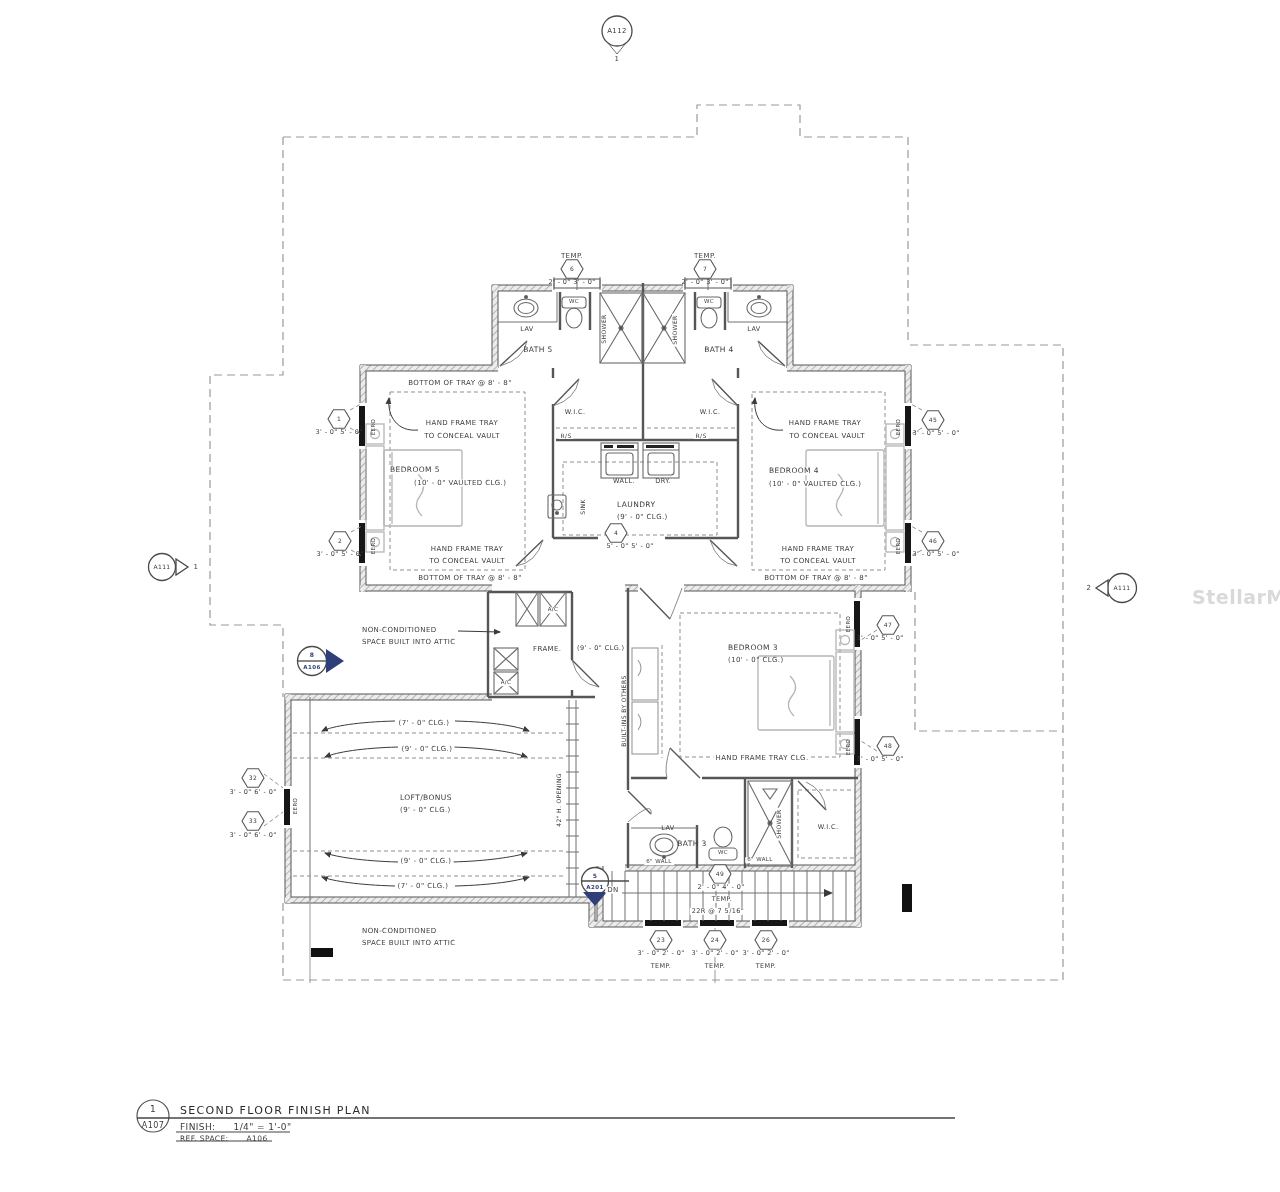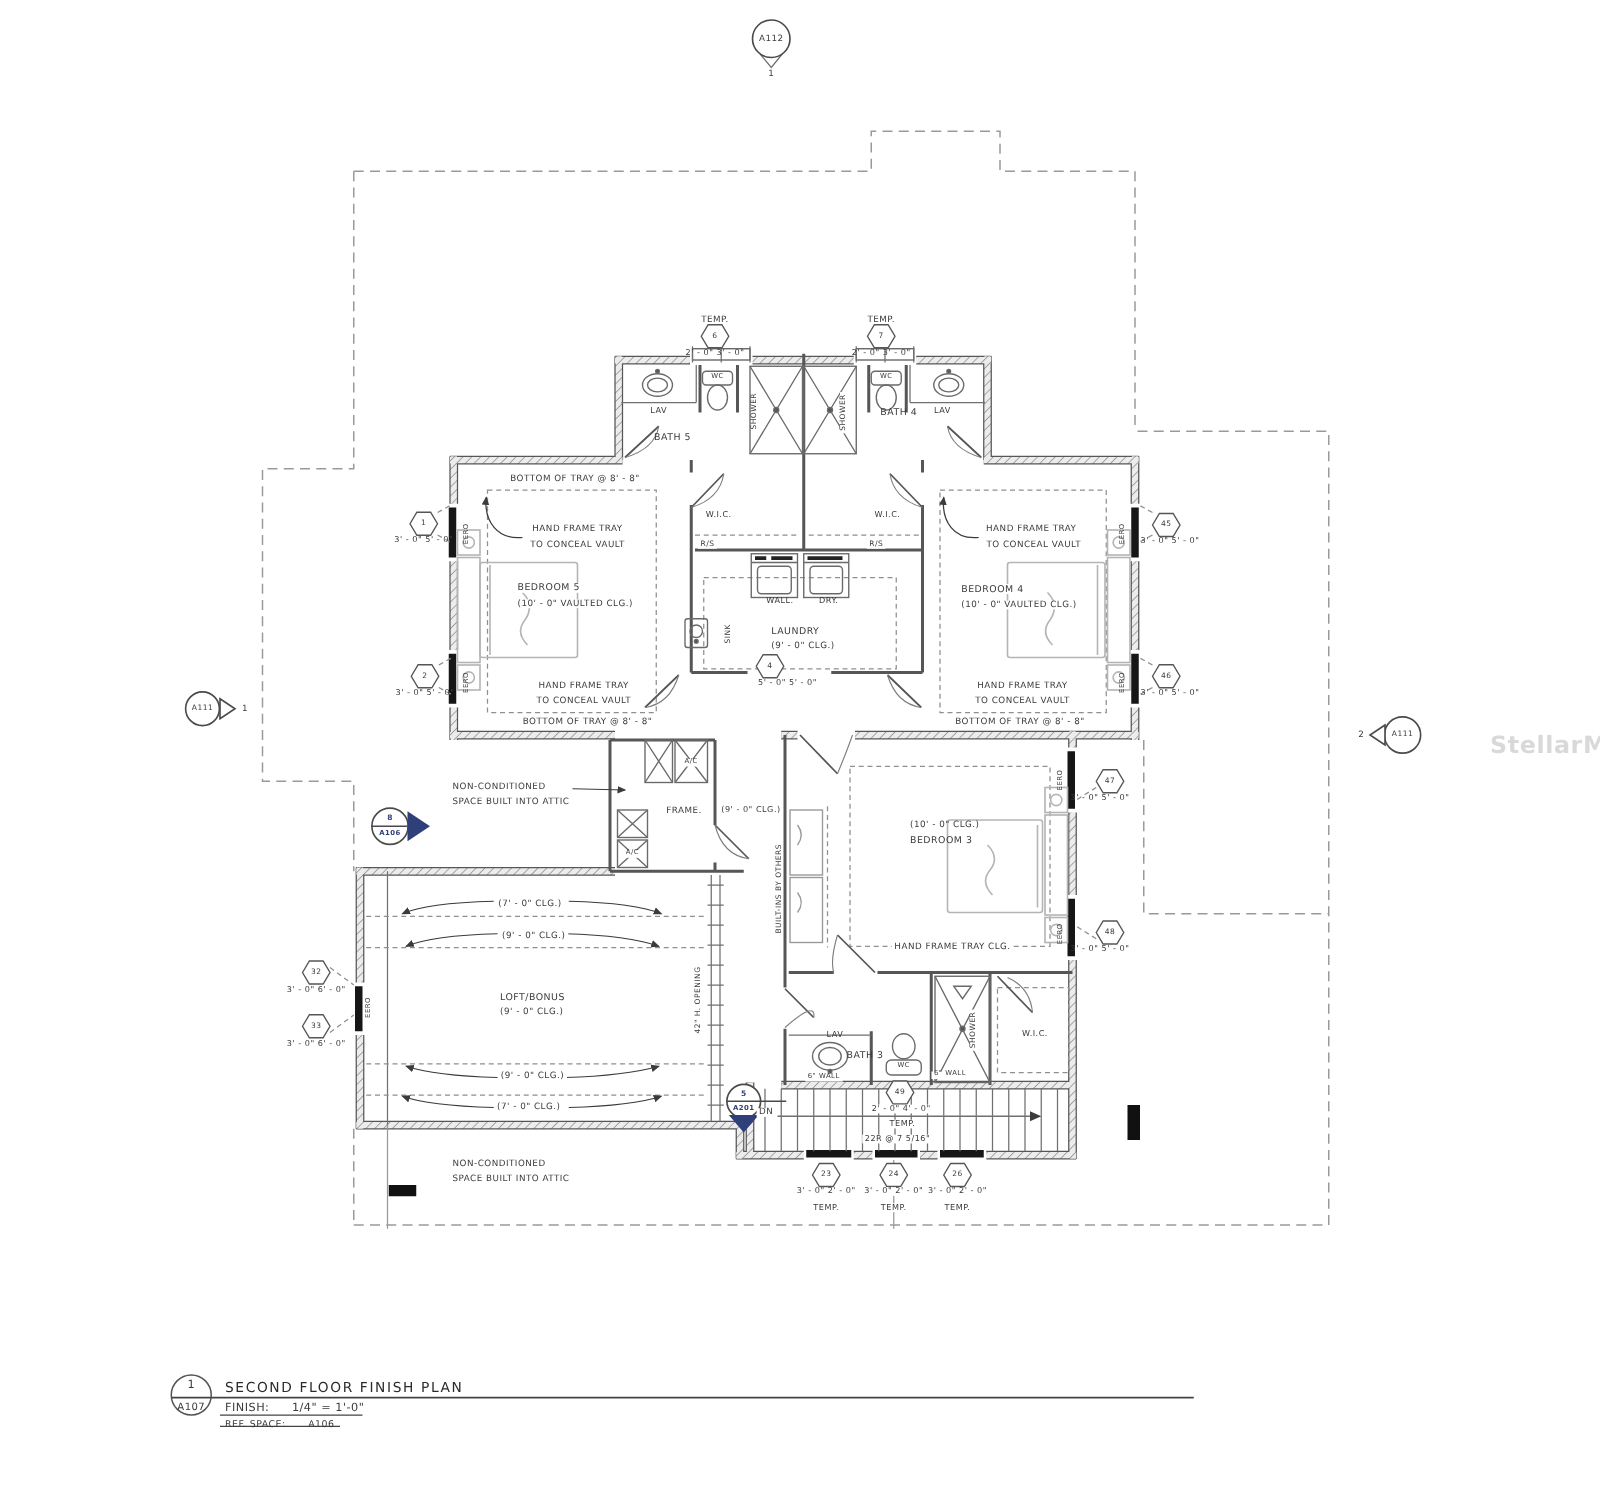--- a/index.html
+++ b/index.html
@@ -263,31 +263,31 @@
 <div class="lbl f7" style="left:705px;top:256px">TEMP.</div>
 <div class="lbl f6" style="left:705px;top:269px">7</div>
 <div class="lbl f65" style="left:705px;top:282px">2' - 0" 3' - 0"</div>
 <div class="lbl f65" style="left:527px;top:329px">LAV</div>
 <div class="lbl f65" style="left:754px;top:329px">LAV</div>
 <div class="lbl f5" style="left:574px;top:302px">WC</div>
 <div class="lbl f5" style="left:709px;top:302px">WC</div>
 <div class="lbl f6 vert wbg" style="left:604px;top:329px">SHOWER</div>
 <div class="lbl f6 vert wbg" style="left:675px;top:330px">SHOWER</div>
 <div class="lbl f75" style="left:538px;top:350px">BATH 5</div>
-<div class="lbl f75" style="left:719px;top:330px">BATH 4</div>
+<div class="lbl f75" style="left:719px;top:350px">BATH 4</div>
 
 <div class="lbl f65" style="left:575px;top:412px">W.I.C.</div>
 <div class="lbl f65" style="left:710px;top:412px">W.I.C.</div>
 <div class="lbl f6 wbg" style="left:566px;top:436px">R/S</div>
 <div class="lbl f6 wbg" style="left:701px;top:436px">R/S</div>
 
 <div class="lbl f7" style="left:460px;top:383px">BOTTOM OF TRAY @ 8' - 8"</div>
 <div class="lbl f7" style="left:462px;top:423px">HAND FRAME TRAY</div>
 <div class="lbl f7" style="left:462px;top:436px">TO CONCEAL VAULT</div>
-<div class="lbl la f75 wbg" style="left:412px;top:470px">BEDROOM 5</div>
+<div class="lbl la f75 wbg" style="left:388px;top:470px">BEDROOM 5</div>
 <div class="lbl la f7 wbg" style="left:412px;top:483px">(10' - 0" VAULTED CLG.)</div>
 <div class="lbl f7" style="left:467px;top:549px">HAND FRAME TRAY</div>
 <div class="lbl f7" style="left:467px;top:561px">TO CONCEAL VAULT</div>
 <div class="lbl f7" style="left:470px;top:578px">BOTTOM OF TRAY @ 8' - 8"</div>
 
 <div class="lbl f7" style="left:825px;top:423px">HAND FRAME TRAY</div>
 <div class="lbl f7" style="left:827px;top:436px">TO CONCEAL VAULT</div>
 <div class="lbl la f75 wbg" style="left:767px;top:471px">BEDROOM 4</div>
 <div class="lbl la f7 wbg" style="left:767px;top:484px">(10' - 0" VAULTED CLG.)</div>
 <div class="lbl f7" style="left:818px;top:549px">HAND FRAME TRAY</div>
@@ -327,21 +327,21 @@
 <div class="lbl f5 vert" style="left:849px;top:747px">EERO</div>
 <div class="lbl f5 vert" style="left:296px;top:806px">EERO</div>
 
 <div class="lbl la f7" style="left:362px;top:630px">NON-CONDITIONED</div>
 <div class="lbl la f7" style="left:362px;top:642px">SPACE BUILT INTO ATTIC</div>
 <div class="lbl f5 wbg" style="left:553px;top:610px">A/C</div>
 <div class="lbl f5 wbg" style="left:506px;top:683px">A/C</div>
 <div class="lbl la f7" style="left:533px;top:649px">FRAME.</div>
 <div class="lbl la f65" style="left:577px;top:648px">(9' - 0" CLG.)</div>
 
-<div class="lbl la f75" style="left:728px;top:672px">BEDROOM 3</div>
+<div class="lbl la f75" style="left:728px;top:648px">BEDROOM 3</div>
 <div class="lbl la f7" style="left:728px;top:660px">(10' - 0" CLG.)</div>
 <div class="lbl f6 vert" style="left:624px;top:711px">BUILT-INS BY OTHERS</div>
 <div class="lbl f7 wbg" style="left:762px;top:758px">HAND FRAME TRAY CLG.</div>
 
 <div class="lbl f7 wbg" style="left:424px;top:723px">(7' - 0" CLG.)</div>
 <div class="lbl f7 wbg" style="left:427px;top:749px">(9' - 0" CLG.)</div>
 <div class="lbl la f75 wbg" style="left:398px;top:798px">LOFT/BONUS</div>
 <div class="lbl la f7 wbg" style="left:398px;top:810px">(9' - 0" CLG.)</div>
 <div class="lbl f7 wbg" style="left:426px;top:861px">(9' - 0" CLG.)</div>
 <div class="lbl f7 wbg" style="left:423px;top:886px">(7' - 0" CLG.)</div>

